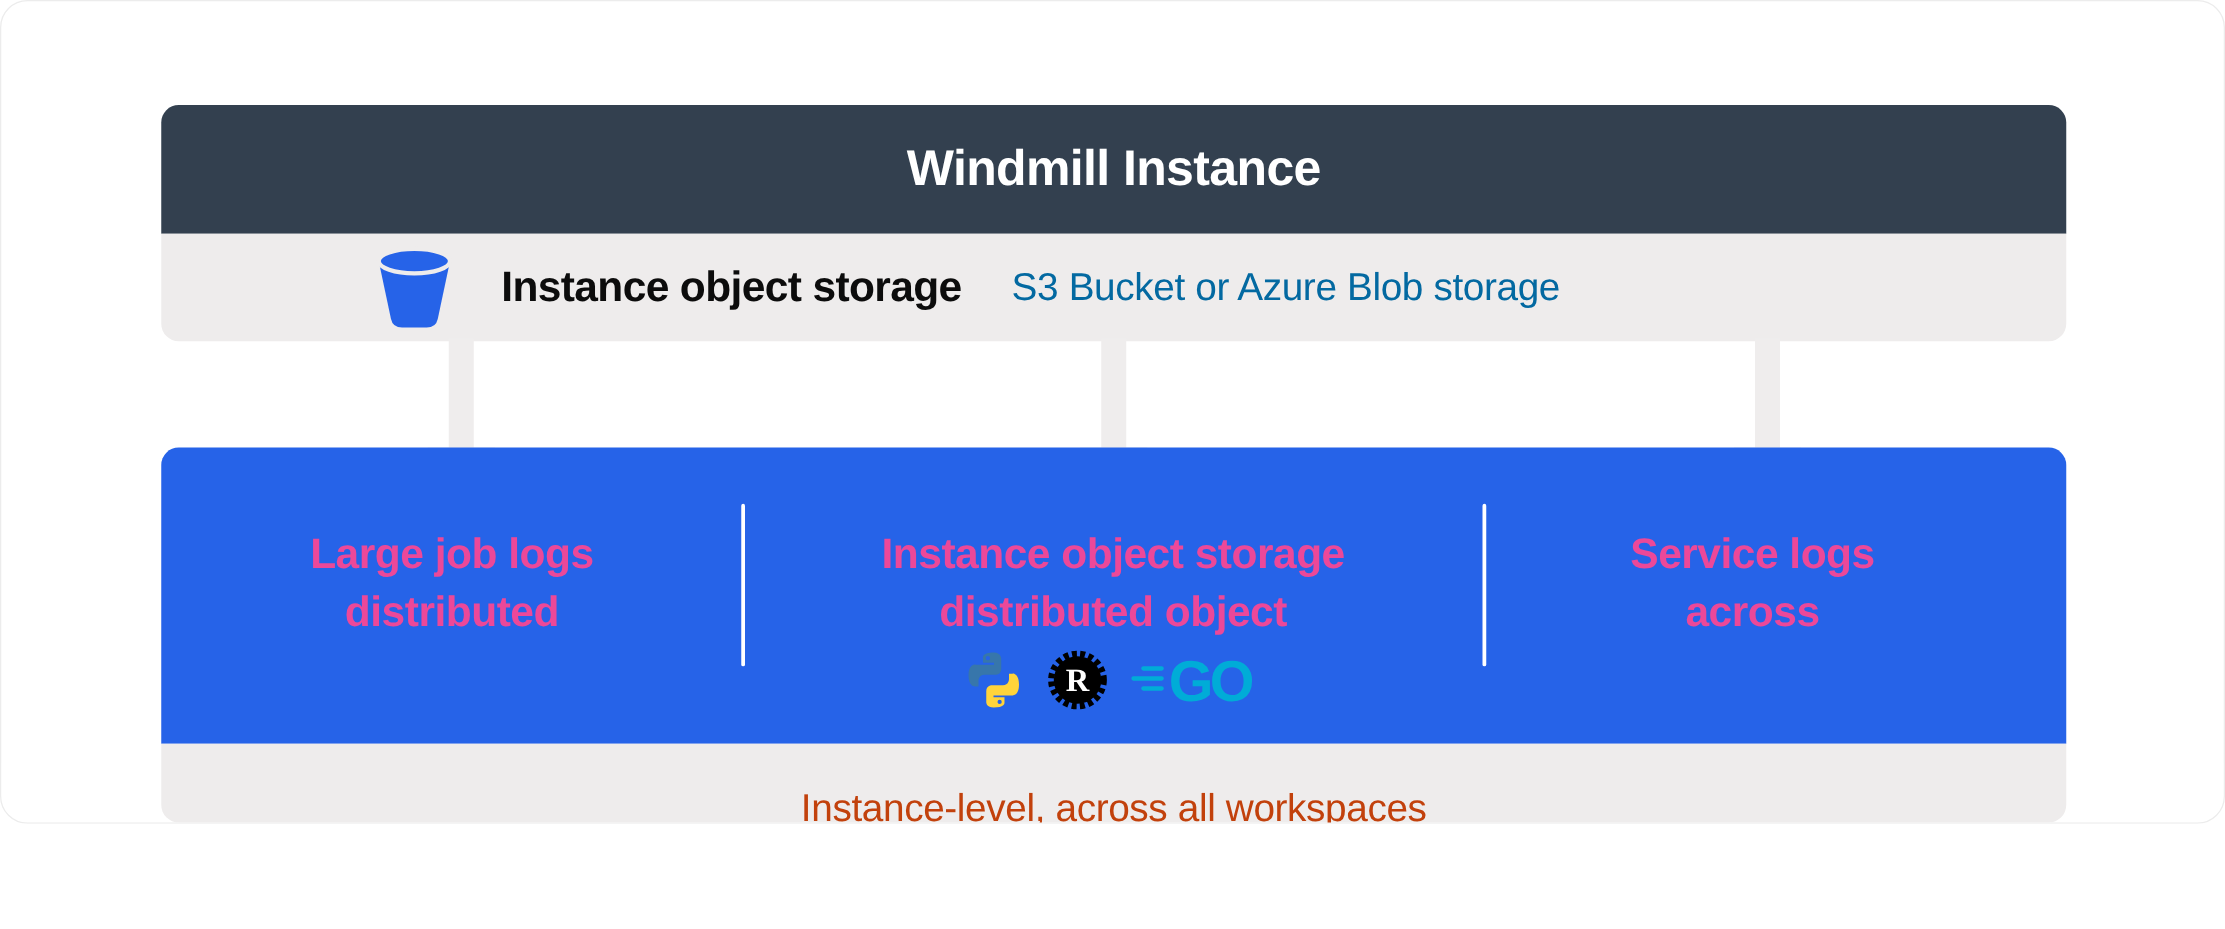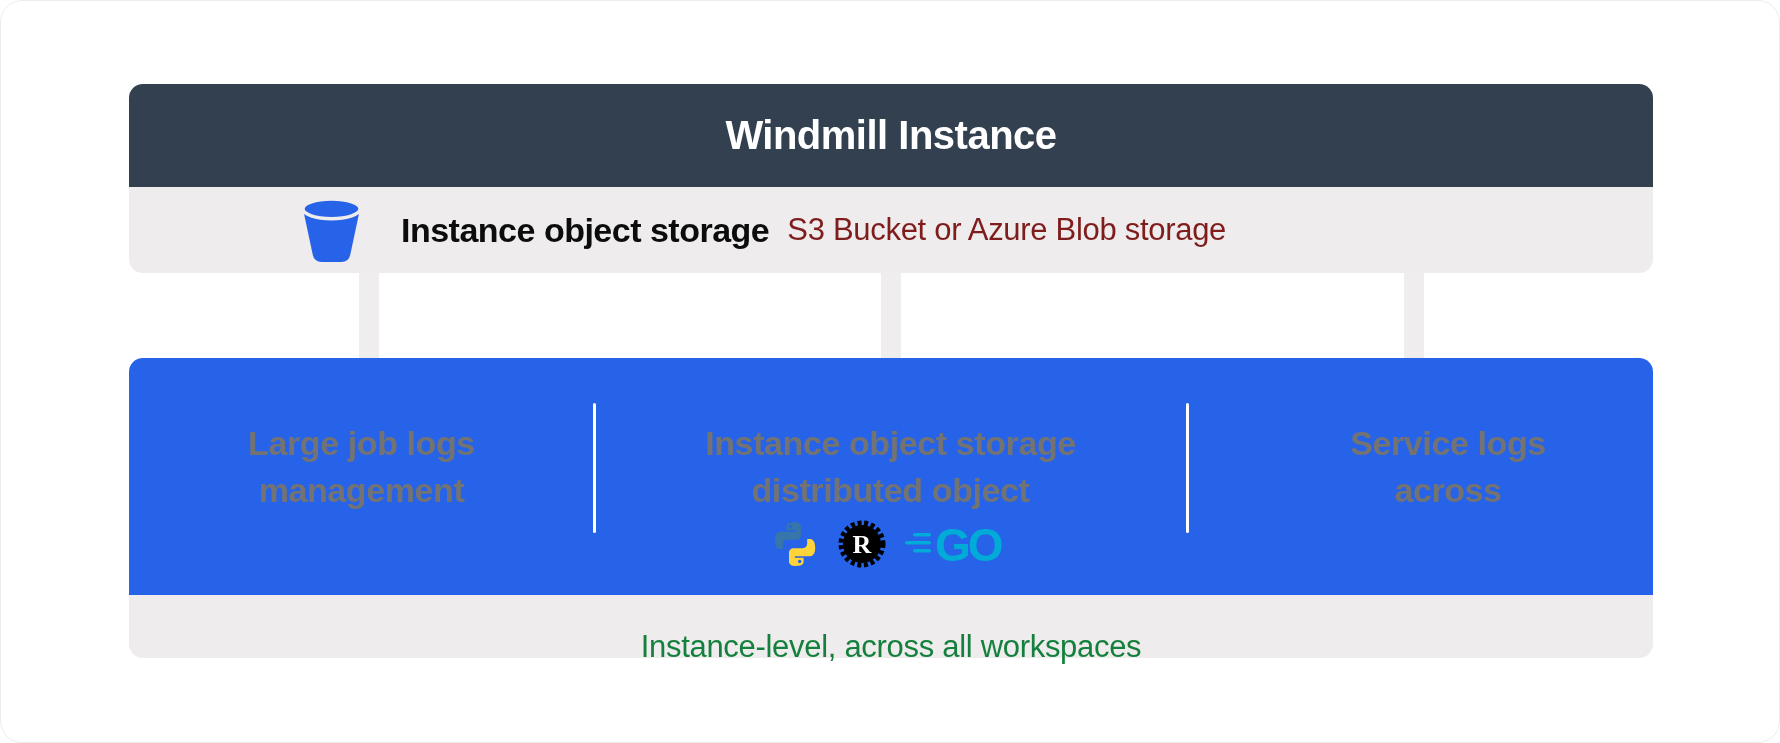--- a/index.html
+++ b/index.html
@@ -1,46 +1,46 @@
 <!DOCTYPE html>
 <html><head>
 <meta charset="utf-8">
 <style>
   html,body{margin:0;padding:0;background:#fff;}
   .canvas{
-    position:relative;width:1780px;height:743px;background:#ffffff;
+    position:relative;width:1780px;height:659px;background:#ffffff;
     border:1px solid #ececec;border-radius:22px;box-sizing:border-box;overflow:hidden;
     font-family:"Liberation Sans",sans-serif;
   }
   .abs{position:absolute;}
   
   .hdr{left:128px;top:83px;width:1524px;height:103px;background:#33404F;
        border-radius:14px 14px 0 0;display:flex;align-items:center;justify-content:center;}
   .hdr-title{color:#fff;font-size:40px;font-weight:700;letter-spacing:-0.5px;}
   
   .srow{left:128px;top:186px;width:1524px;height:86px;background:#EEECEC;
         border-radius:0 0 14px 14px;display:flex;align-items:center;padding-left:171px;box-sizing:border-box;}
   .srow-label{font-size:34px;font-weight:700;color:#0c0c0c;margin-left:38px;letter-spacing:-0.5px;}
-  .srow-desc{font-size:31px;font-weight:400;color:#7f1d1d;margin-left:18px;letter-spacing:-0.3px;}
+  .srow-desc{font-size:31px;font-weight:400;color:#0369a1;margin-left:40px;letter-spacing:-0.3px;}
   .bucket{width:63px;height:67px;}
   
   .stem{top:270px;height:88px;width:20px;background:#EFEDED;}
   .tri{top:357px;width:0;height:0;border-left:27px solid transparent;
        border-right:27px solid transparent;border-top:42px solid #EFEDED;}
   
   .panel{left:128px;top:357px;width:1524px;height:237px;background:#2663E8;border-radius:14px 14px 0 0;}
   .divider{top:402px;width:3px;height:130px;background:#ffffff;border-radius:2px;}
-  .sect{top:419px;text-align:center;color:#737373;font-size:34px;font-weight:700;
+  .sect{top:419px;text-align:center;color:#ec4899;font-size:34px;font-weight:700;
         line-height:47px;letter-spacing:-0.4px;}
   .lang-row{left:593px;top:517px;width:593px;height:52px;display:flex;
             align-items:center;justify-content:center;gap:18px;}
   
   .foot{left:128px;top:594px;width:1524px;height:63px;background:#EEECEC;border-radius:0 0 14px 14px;
         display:flex;align-items:center;justify-content:center;}
-  .foot-label{font-size:31px;color:#15803d;letter-spacing:-0.3px;margin-top:40px;}
+  .foot-label{font-size:31px;color:#c2410c;letter-spacing:-0.3px;margin-top:40px;}
 </style>
 </head>
 <body>
 
 <div class="canvas">
 
   <div class="abs hdr">
     <span class="hdr-title">Windmill Instance</span>
   </div>
 
@@ -59,29 +59,29 @@
   <div class="abs tri" style="left:341px"></div>
   <div class="abs tri" style="left:863px"></div>
   <div class="abs tri" style="left:1386px"></div>
 
   <div class="abs panel"></div>
   <div class="abs divider" style="left:592px"></div>
   <div class="abs divider" style="left:1185px"></div>
 
   <div class="abs sect" style="left:128px;width:465px">
     <div>Large job logs</div>
-    <div>management</div>
+    <div>distributed</div>
   </div>
 
   <div class="abs sect" style="left:593px;width:593px">
     <div>Instance object storage</div>
     <div>distributed object</div>
   </div>
 
-  <div class="abs sect" style="left:1214px;width:466px">
+  <div class="abs sect" style="left:1168px;width:466px">
     <div>Service logs</div>
     <div>across</div>
   </div>
 
   <div class="abs lang-row">
     <svg width="48" height="48" viewBox="0 0 48 48">
       <path fill="#3776AB" d="M24 2c-9.3 0-8.6 4-8.6 4v4.2h8.8v1.5H9.5S3.8 11 3.8 20.2c0 9.2 5 8.9 5 8.9h3v-4.3s-.2-5 4.9-5h8.5s4.8.1 4.8-4.7V7.9S30.6 2 24 2zm-4.7 2.8a1.7 1.7 0 1 1 0 3.4 1.7 1.7 0 0 1 0-3.4z"></path>
       <path fill="#FFD43B" d="M24 46c9.3 0 8.6-4 8.6-4v-4.2h-8.8v-1.5h14.7s5.7.7 5.7-8.5c0-9.2-5-8.9-5-8.9h-3v4.3s.2 5-4.9 5h-8.5s-4.8-.1-4.8 4.7v8.2S17.4 46 24 46zm4.7-2.8a1.7 1.7 0 1 1 0-3.4 1.7 1.7 0 0 1 0 3.4z"></path>
     </svg>
     <svg width="50" height="50" viewBox="0 0 50 50">

